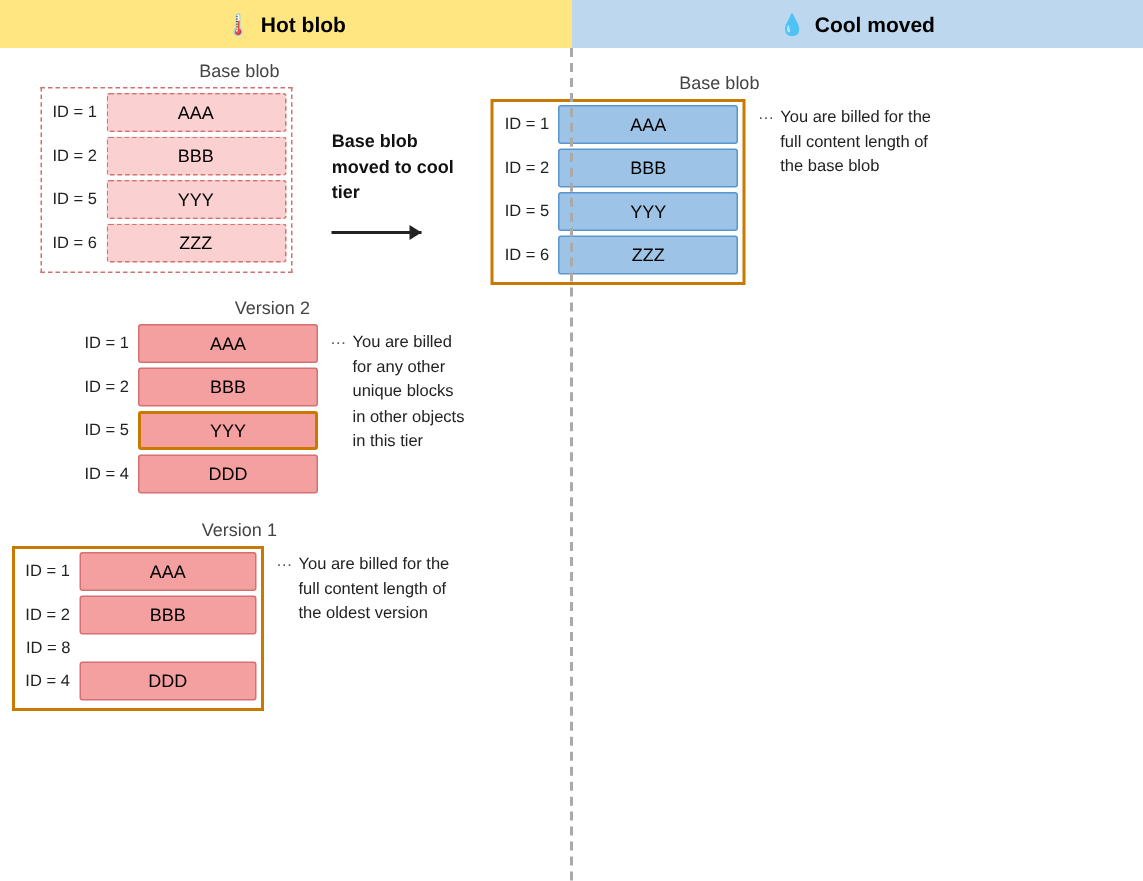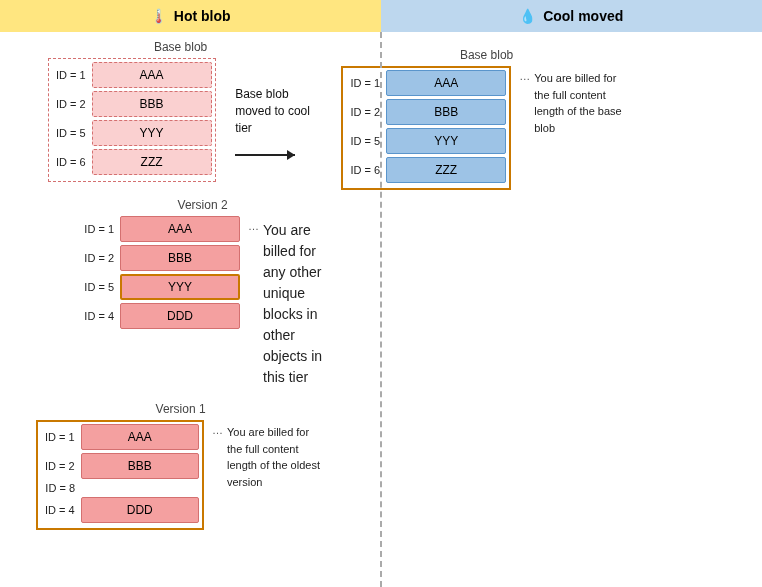--- a/index.html
+++ b/index.html
@@ -39,21 +39,20 @@
       background: #FFE680;
     }
     .header-half.cool {
       background: #BDD7EE;
     }
 
     .content-area {
       display: flex;
       position: relative;
       width: 640px;
-      padding-left: 28px;
     }
 
     .left-panel {
       width: 380px;
       padding: 8px 8px 0 8px;
     }
 
     .right-panel {
       width: 382px;
       padding: 8px 8px 0 8px;
@@ -125,21 +124,21 @@
 
     .section-label {
       text-align: center;
       font-size: 12px;
       color: #444;
       margin-bottom: 4px;
     }
 
     
     .annot-block {
-      font-size: 14px;
+      font-size: 11px;
       color: #222;
       line-height: 1.5;
       max-width: 130px;
     }
 
     .arrow-right {
       display: inline-block;
       width: 60px;
       height: 2px;
       background: #222;
@@ -151,21 +150,21 @@
       content: '';
       position: absolute;
       right: 0;
       top: -4px;
       border-top: 5px solid transparent;
       border-bottom: 5px solid transparent;
       border-left: 8px solid #222;
     }
 
     .move-text {
-      font-weight: normal;
+      font-weight: bold;
       font-size: 12px;
       max-width: 90px;
       line-height: 1.4;
       color: #111;
     }
 
   </style>
 </head>
 <body>
 

